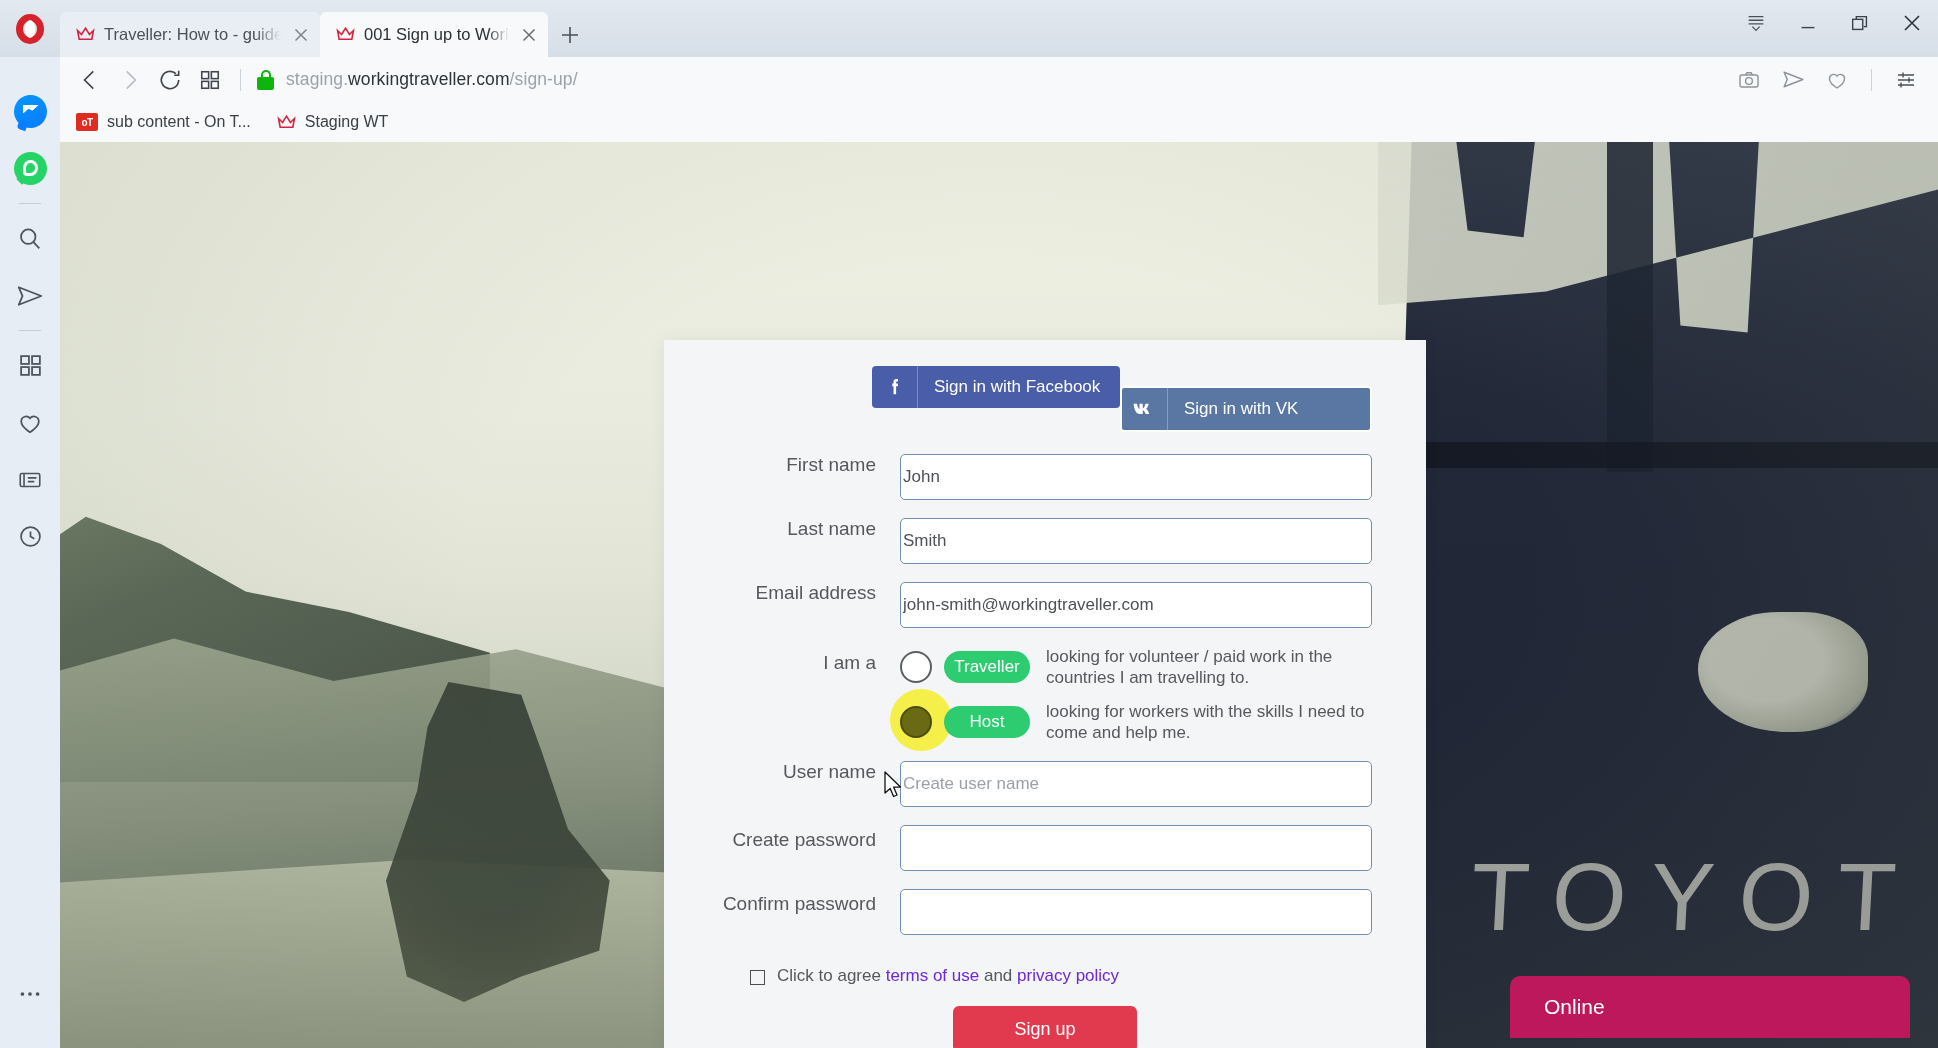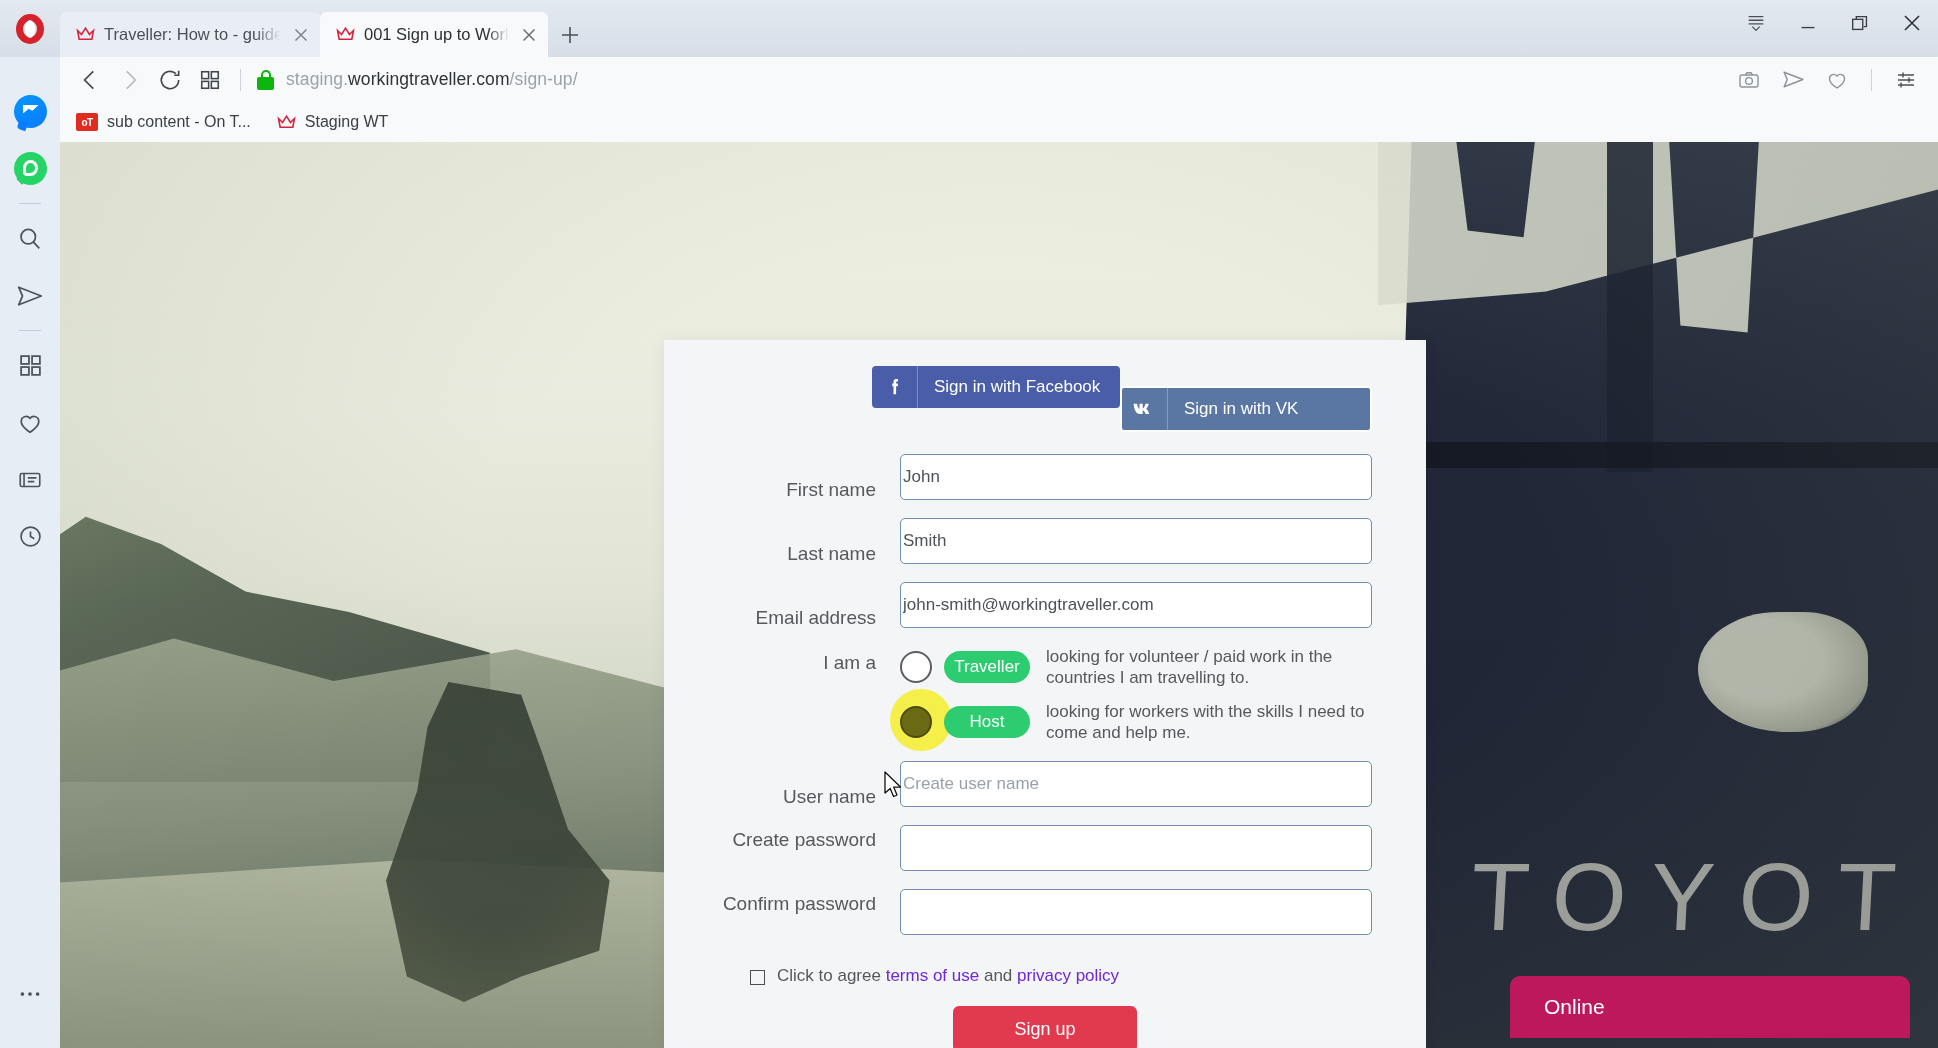--- a/index.html
+++ b/index.html
@@ -189,21 +189,21 @@
   .sbtn .sicon {
     width: 46px; height: 42px; display: flex; align-items: center; justify-content: center;
     border-right: 1px solid rgba(255,255,255,.28); flex: none;
   }
   .sbtn .slabel { padding: 0 26px 0 16px; white-space: nowrap; }
   .fb { background: #4a5da8; width: 248px; margin-top: 2px; }
   .vk { background: #5a77a4; width: 252px; margin-top: 22px; border: 2px solid #fdfdfd; height: 46px; }
   .vk .sicon { height: 42px; }
 
   .frm { padding: 22px 54px 0 40px; }
-  .row { display: flex; align-items: flex-end; margin-bottom: 18px; }
+  .row { display: flex; align-items: flex-start; margin-bottom: 18px; }
   .row.tall { align-items: flex-start; }
   .lbl {
     width: 196px; text-align: right; padding-right: 24px;
     font-size: 19px; color: #55595d; line-height: 1.12;
   }
   .inp {
     flex: 1; height: 46px; border: 1px solid #6f8fb4; border-radius: 5px;
     background: #fff; font-size: 17px; color: #4d5256; padding: 0 2px;
     font-family: "Liberation Sans", sans-serif; outline: none;
   }

